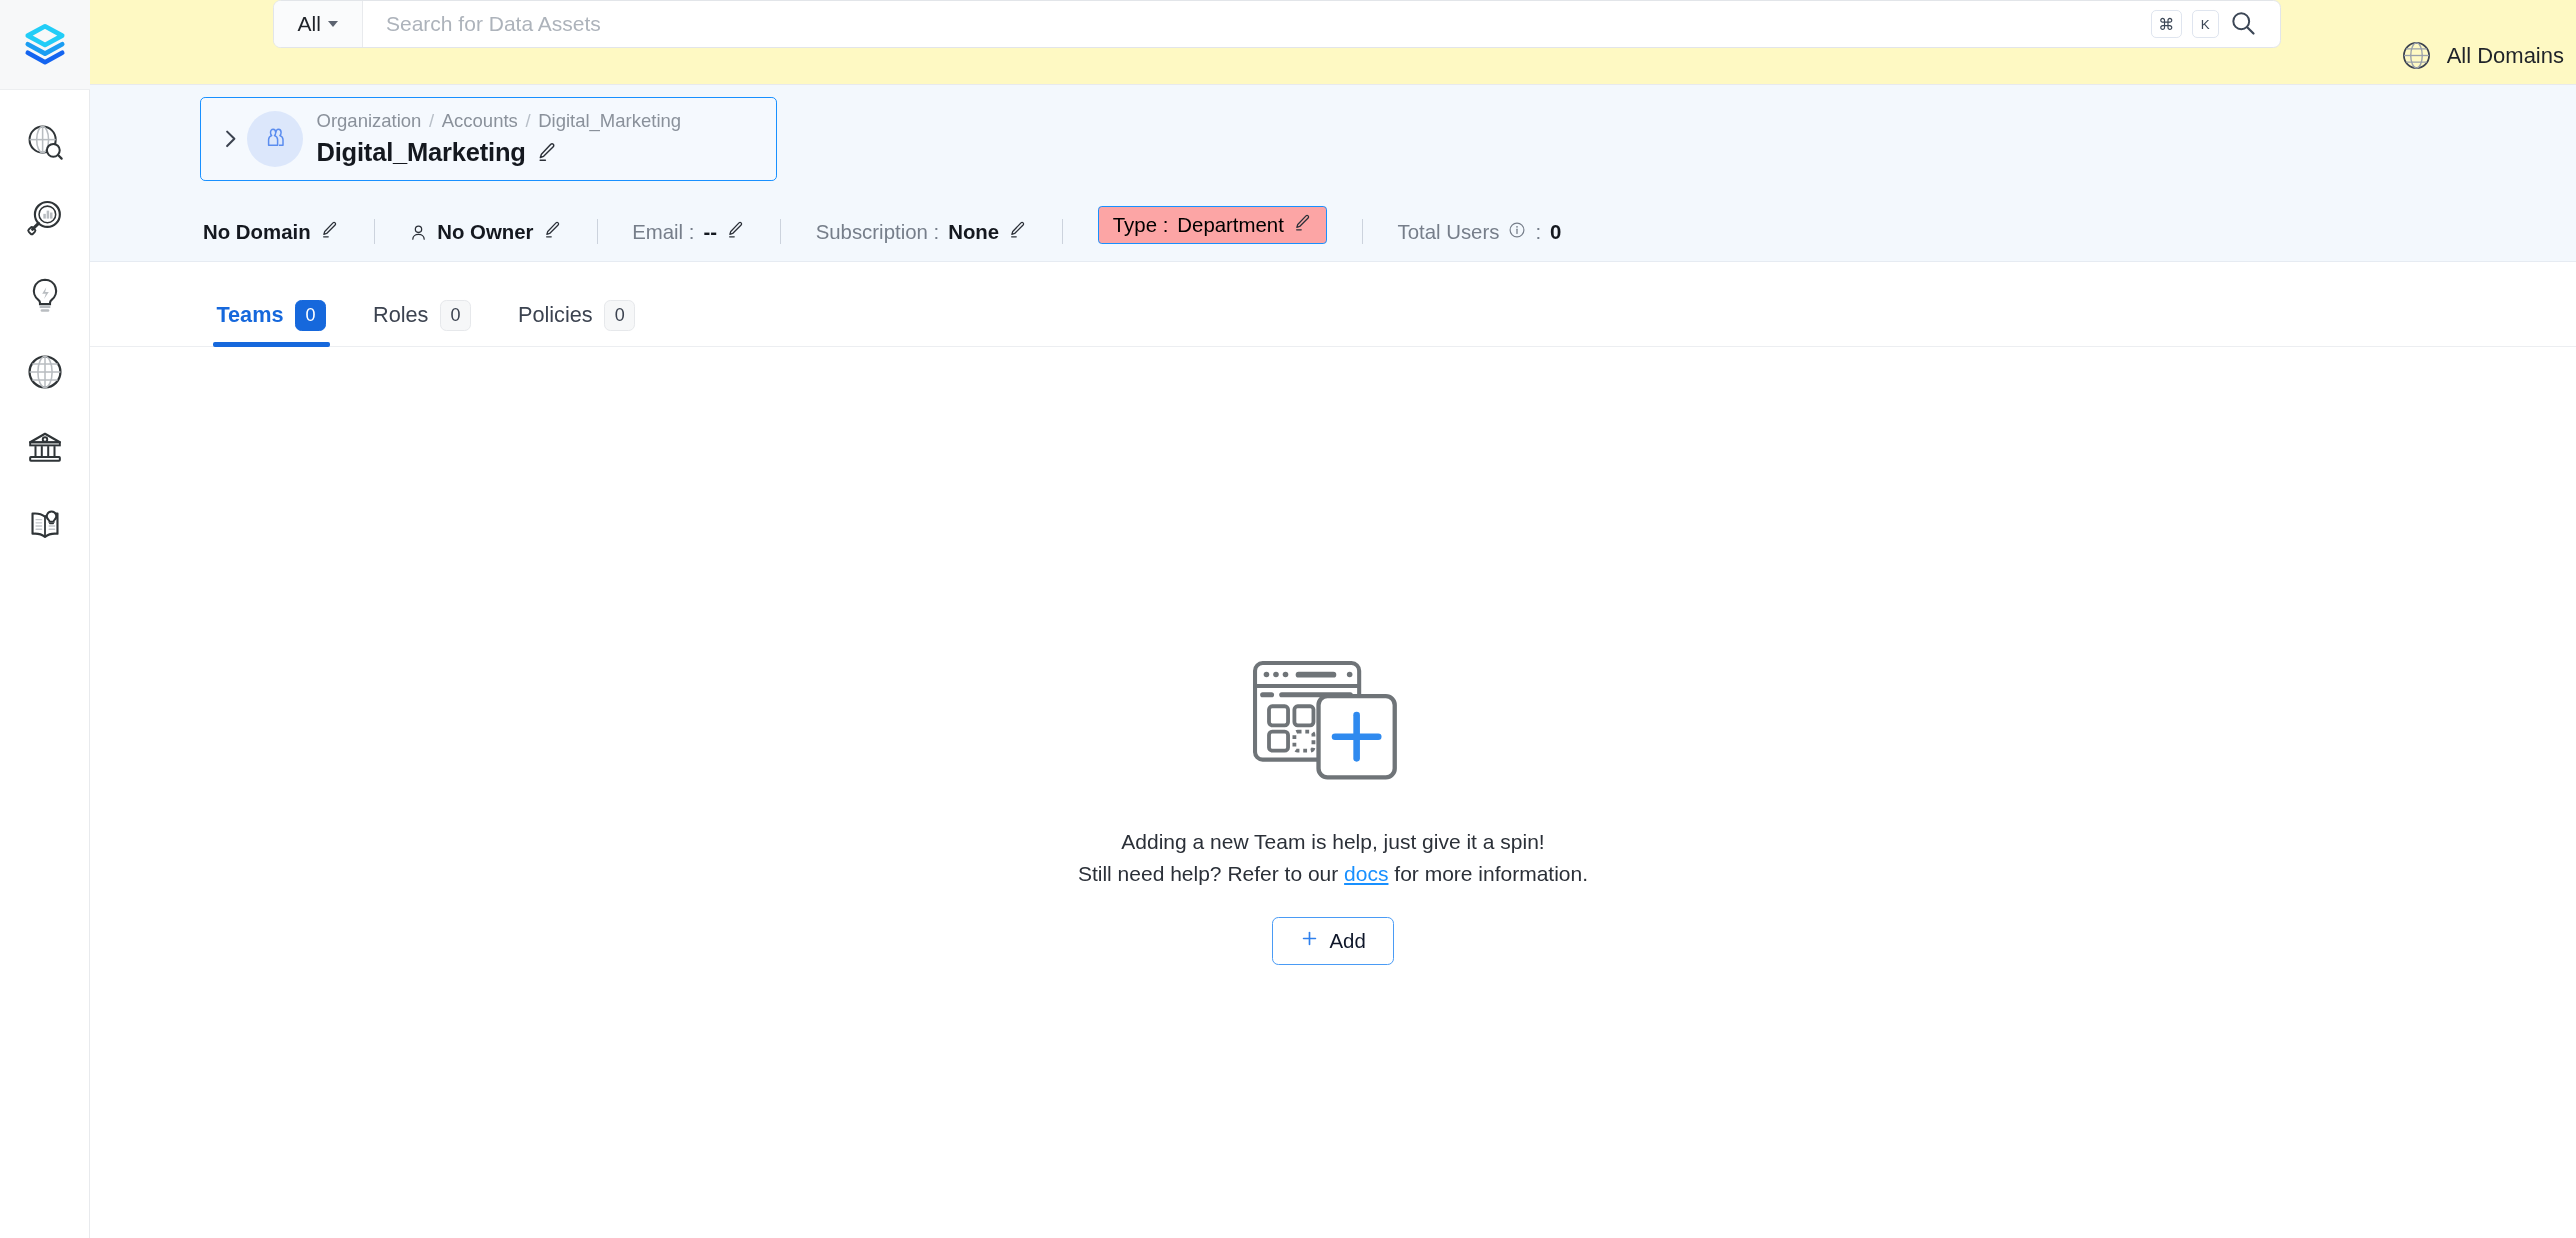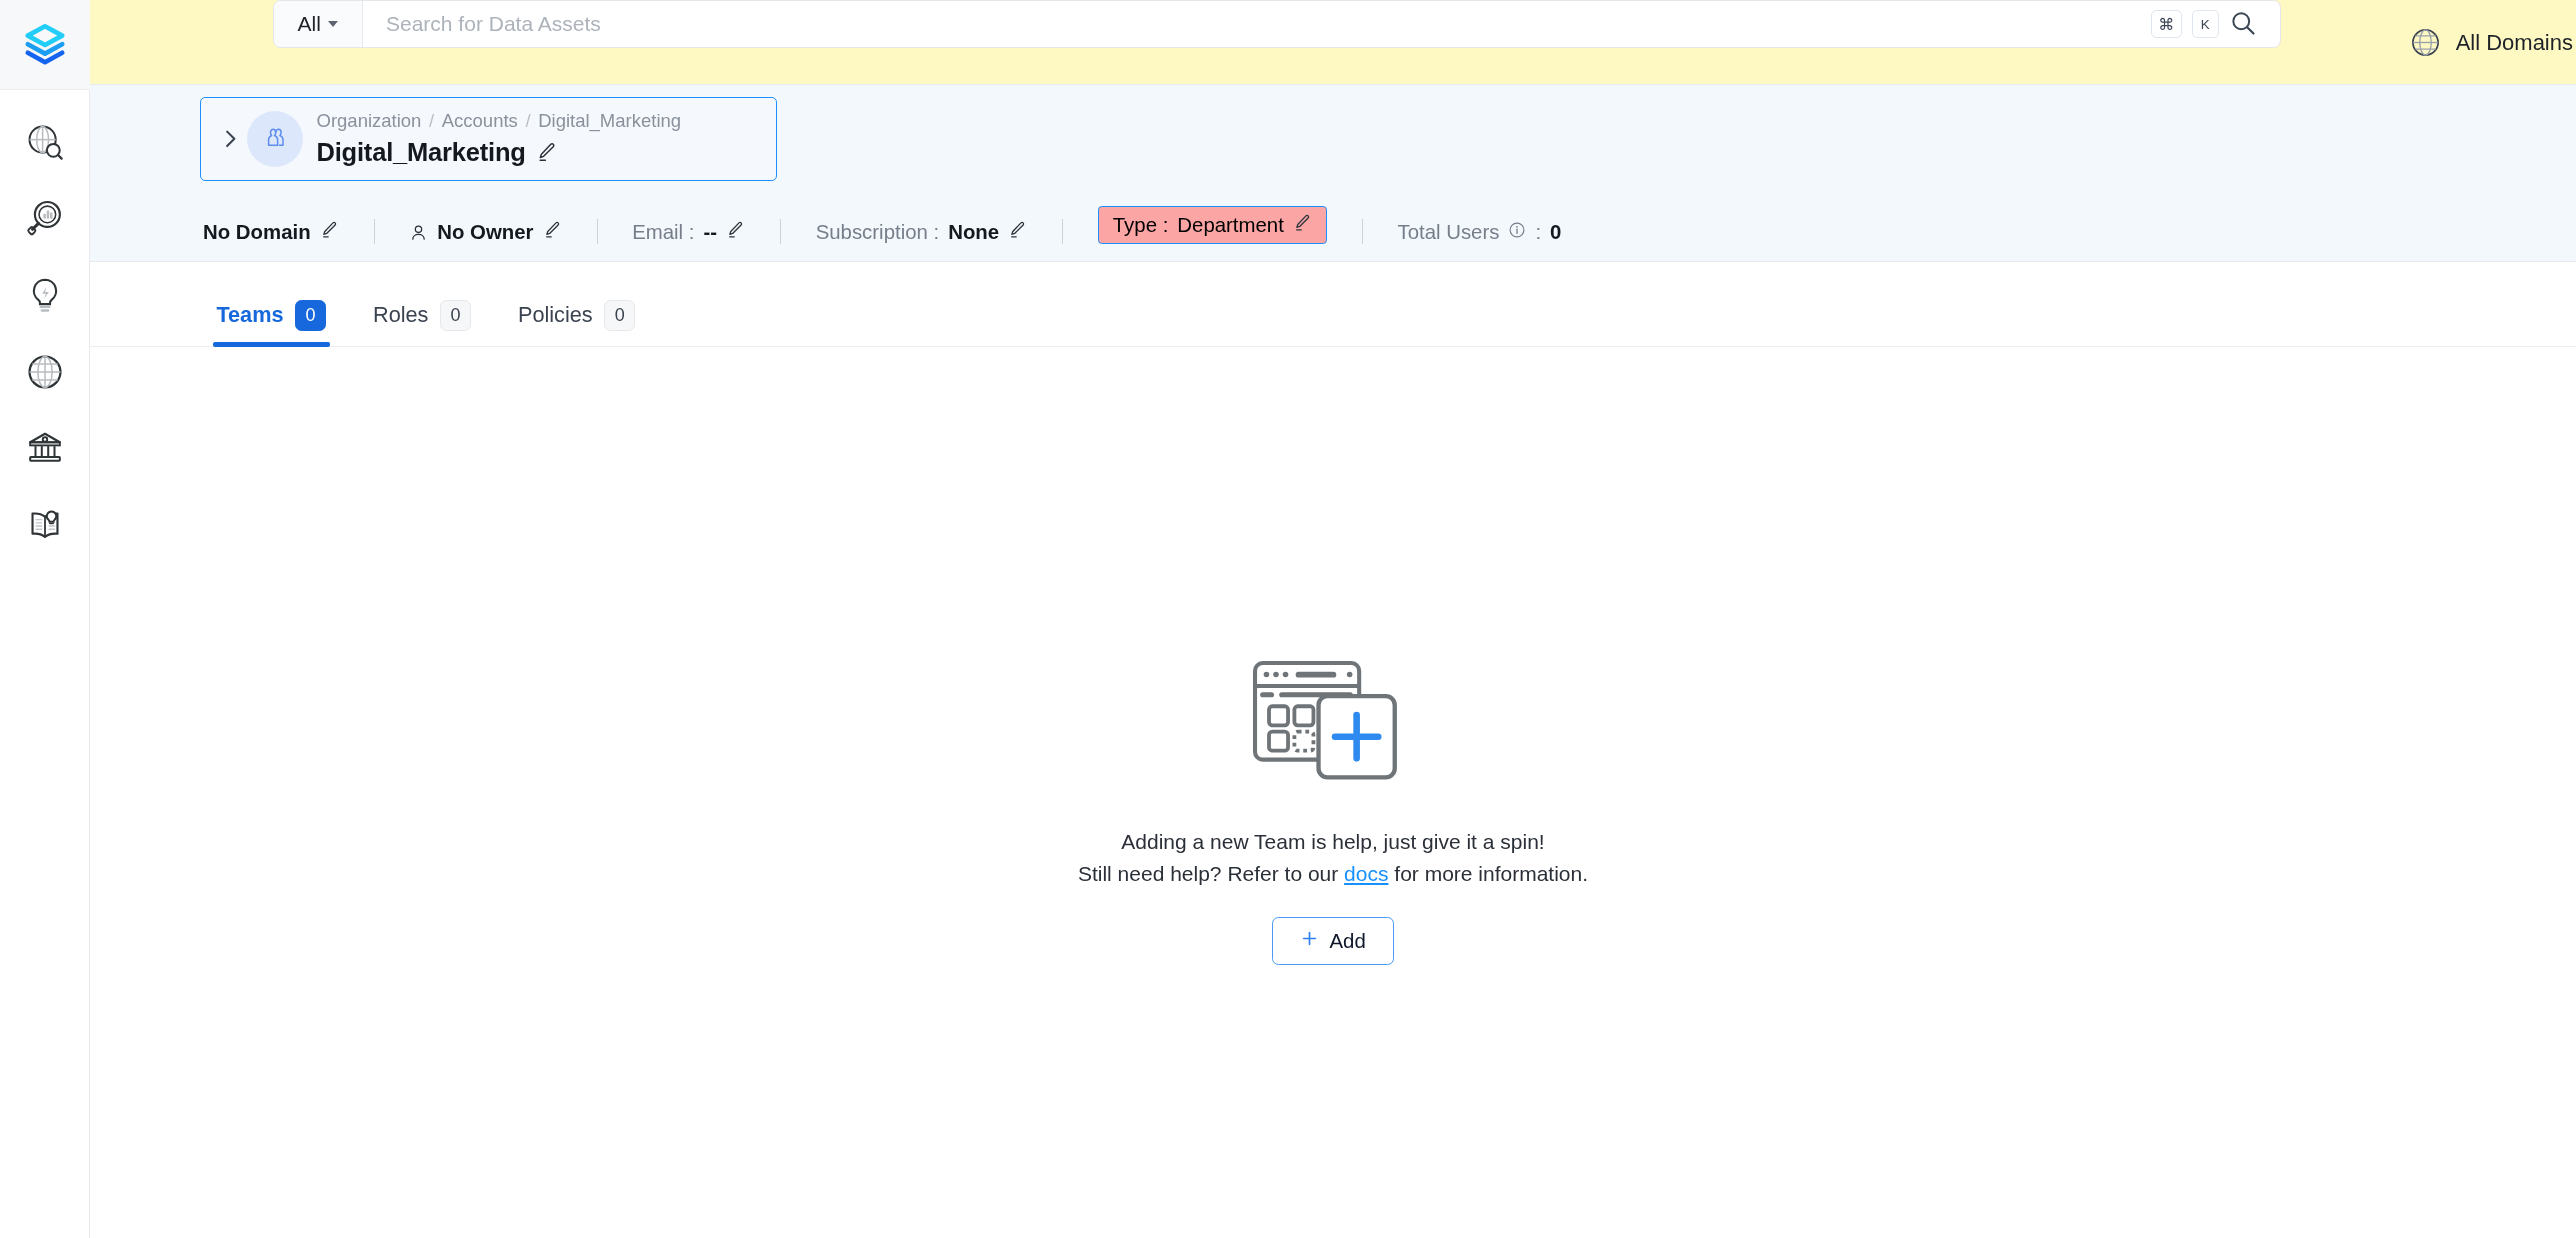--- a/index.html
+++ b/index.html
@@ -64,22 +64,22 @@
   .search-input::placeholder { color: #adb3bb; }
   .search-tail { display: flex; align-items: center; gap: 10.2px; padding-right: 23px; }
   .kbd {
     min-width: 27px; height: 28px; padding: 0 6.4px;
     border: 0.6px solid #dfe5ef; border-radius: 5.1px; background: #fff;
     display: flex; align-items: center; justify-content: center;
     font-size: 16px; color: #3c4756;
   }
   .kbd.small { font-size: 13.4px; }
   .topbar-right {
-    position: absolute; right: 0; top: 0; height: 85px;
-    display: flex; align-items: center; gap: 14px; padding-right: 3px;
+    position: absolute; right: 0; top: 13px; height: 85px;
+    display: flex; align-items: center; gap: 14px; padding-right: 12px;
   }
   .domain-label { font-size: 22px; color: #1f2329; white-space: nowrap; }
 
   
   .entity-panel {
     background: #f3f8fd;
     border-bottom: 0.6px solid #e6ebf2;
     padding: 11.5px 0 0 0;
     flex: 0 0 177px;
     display: flex; flex-direction: column; justify-content: space-between;

